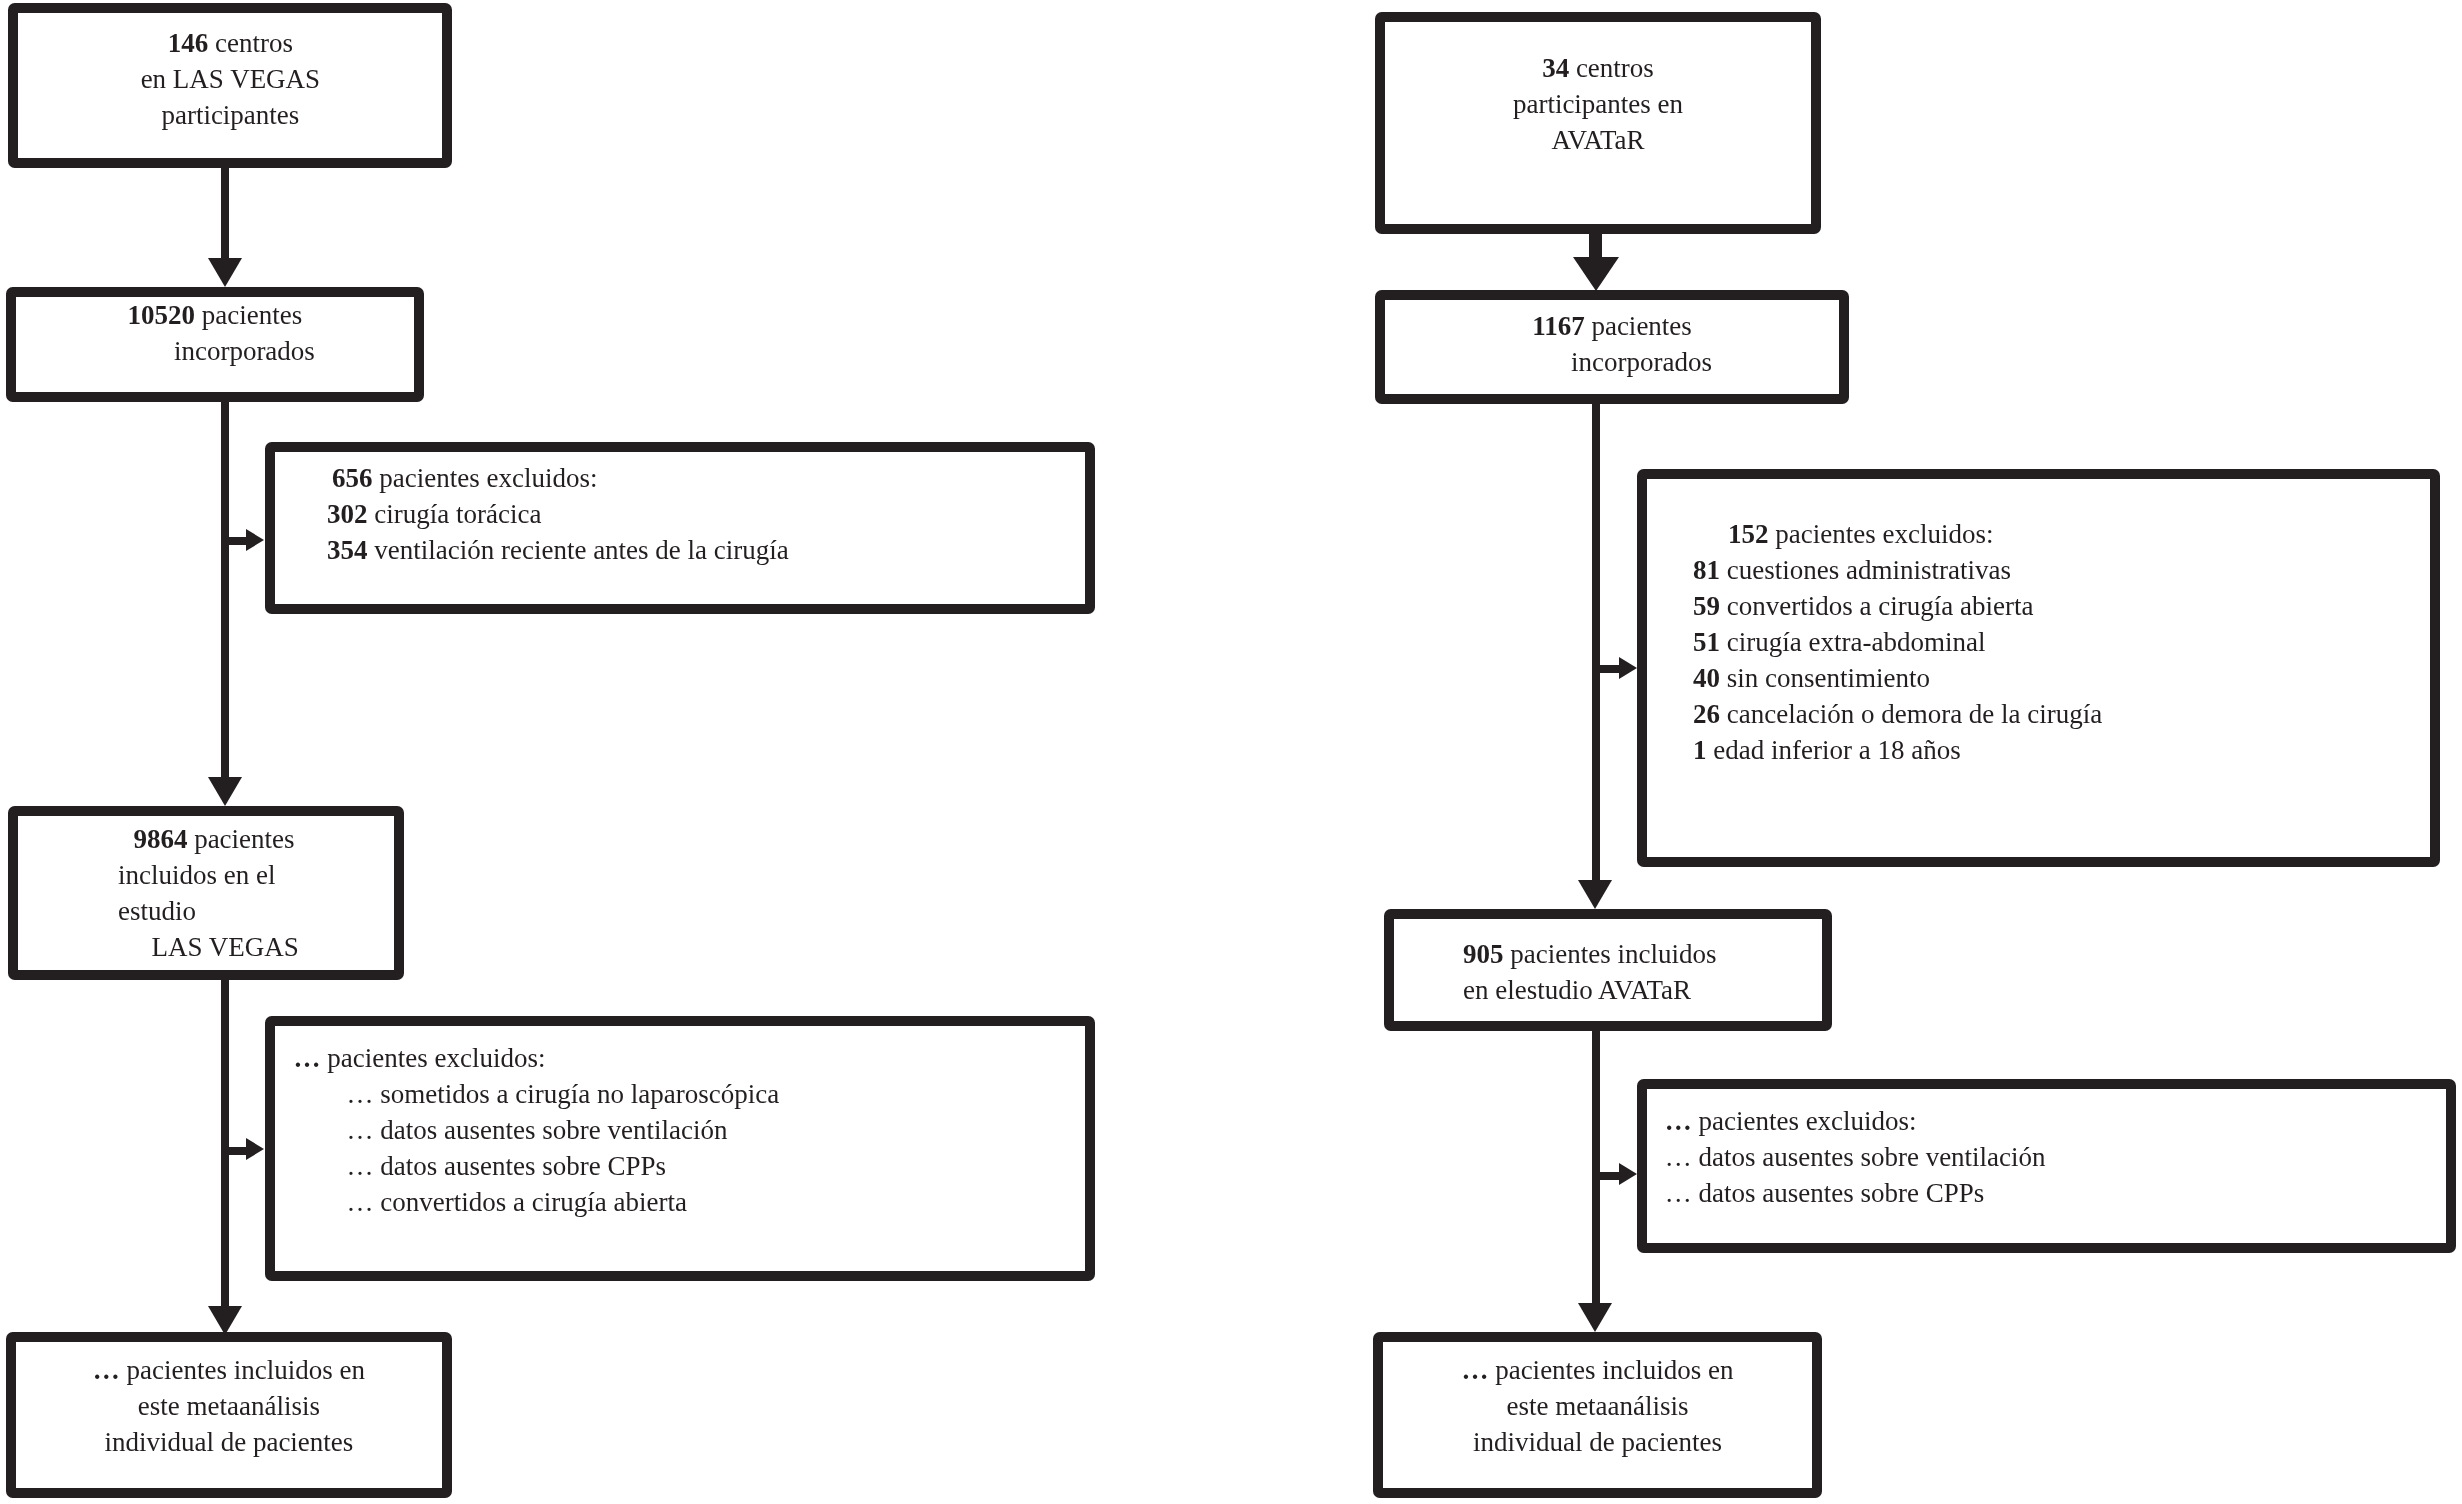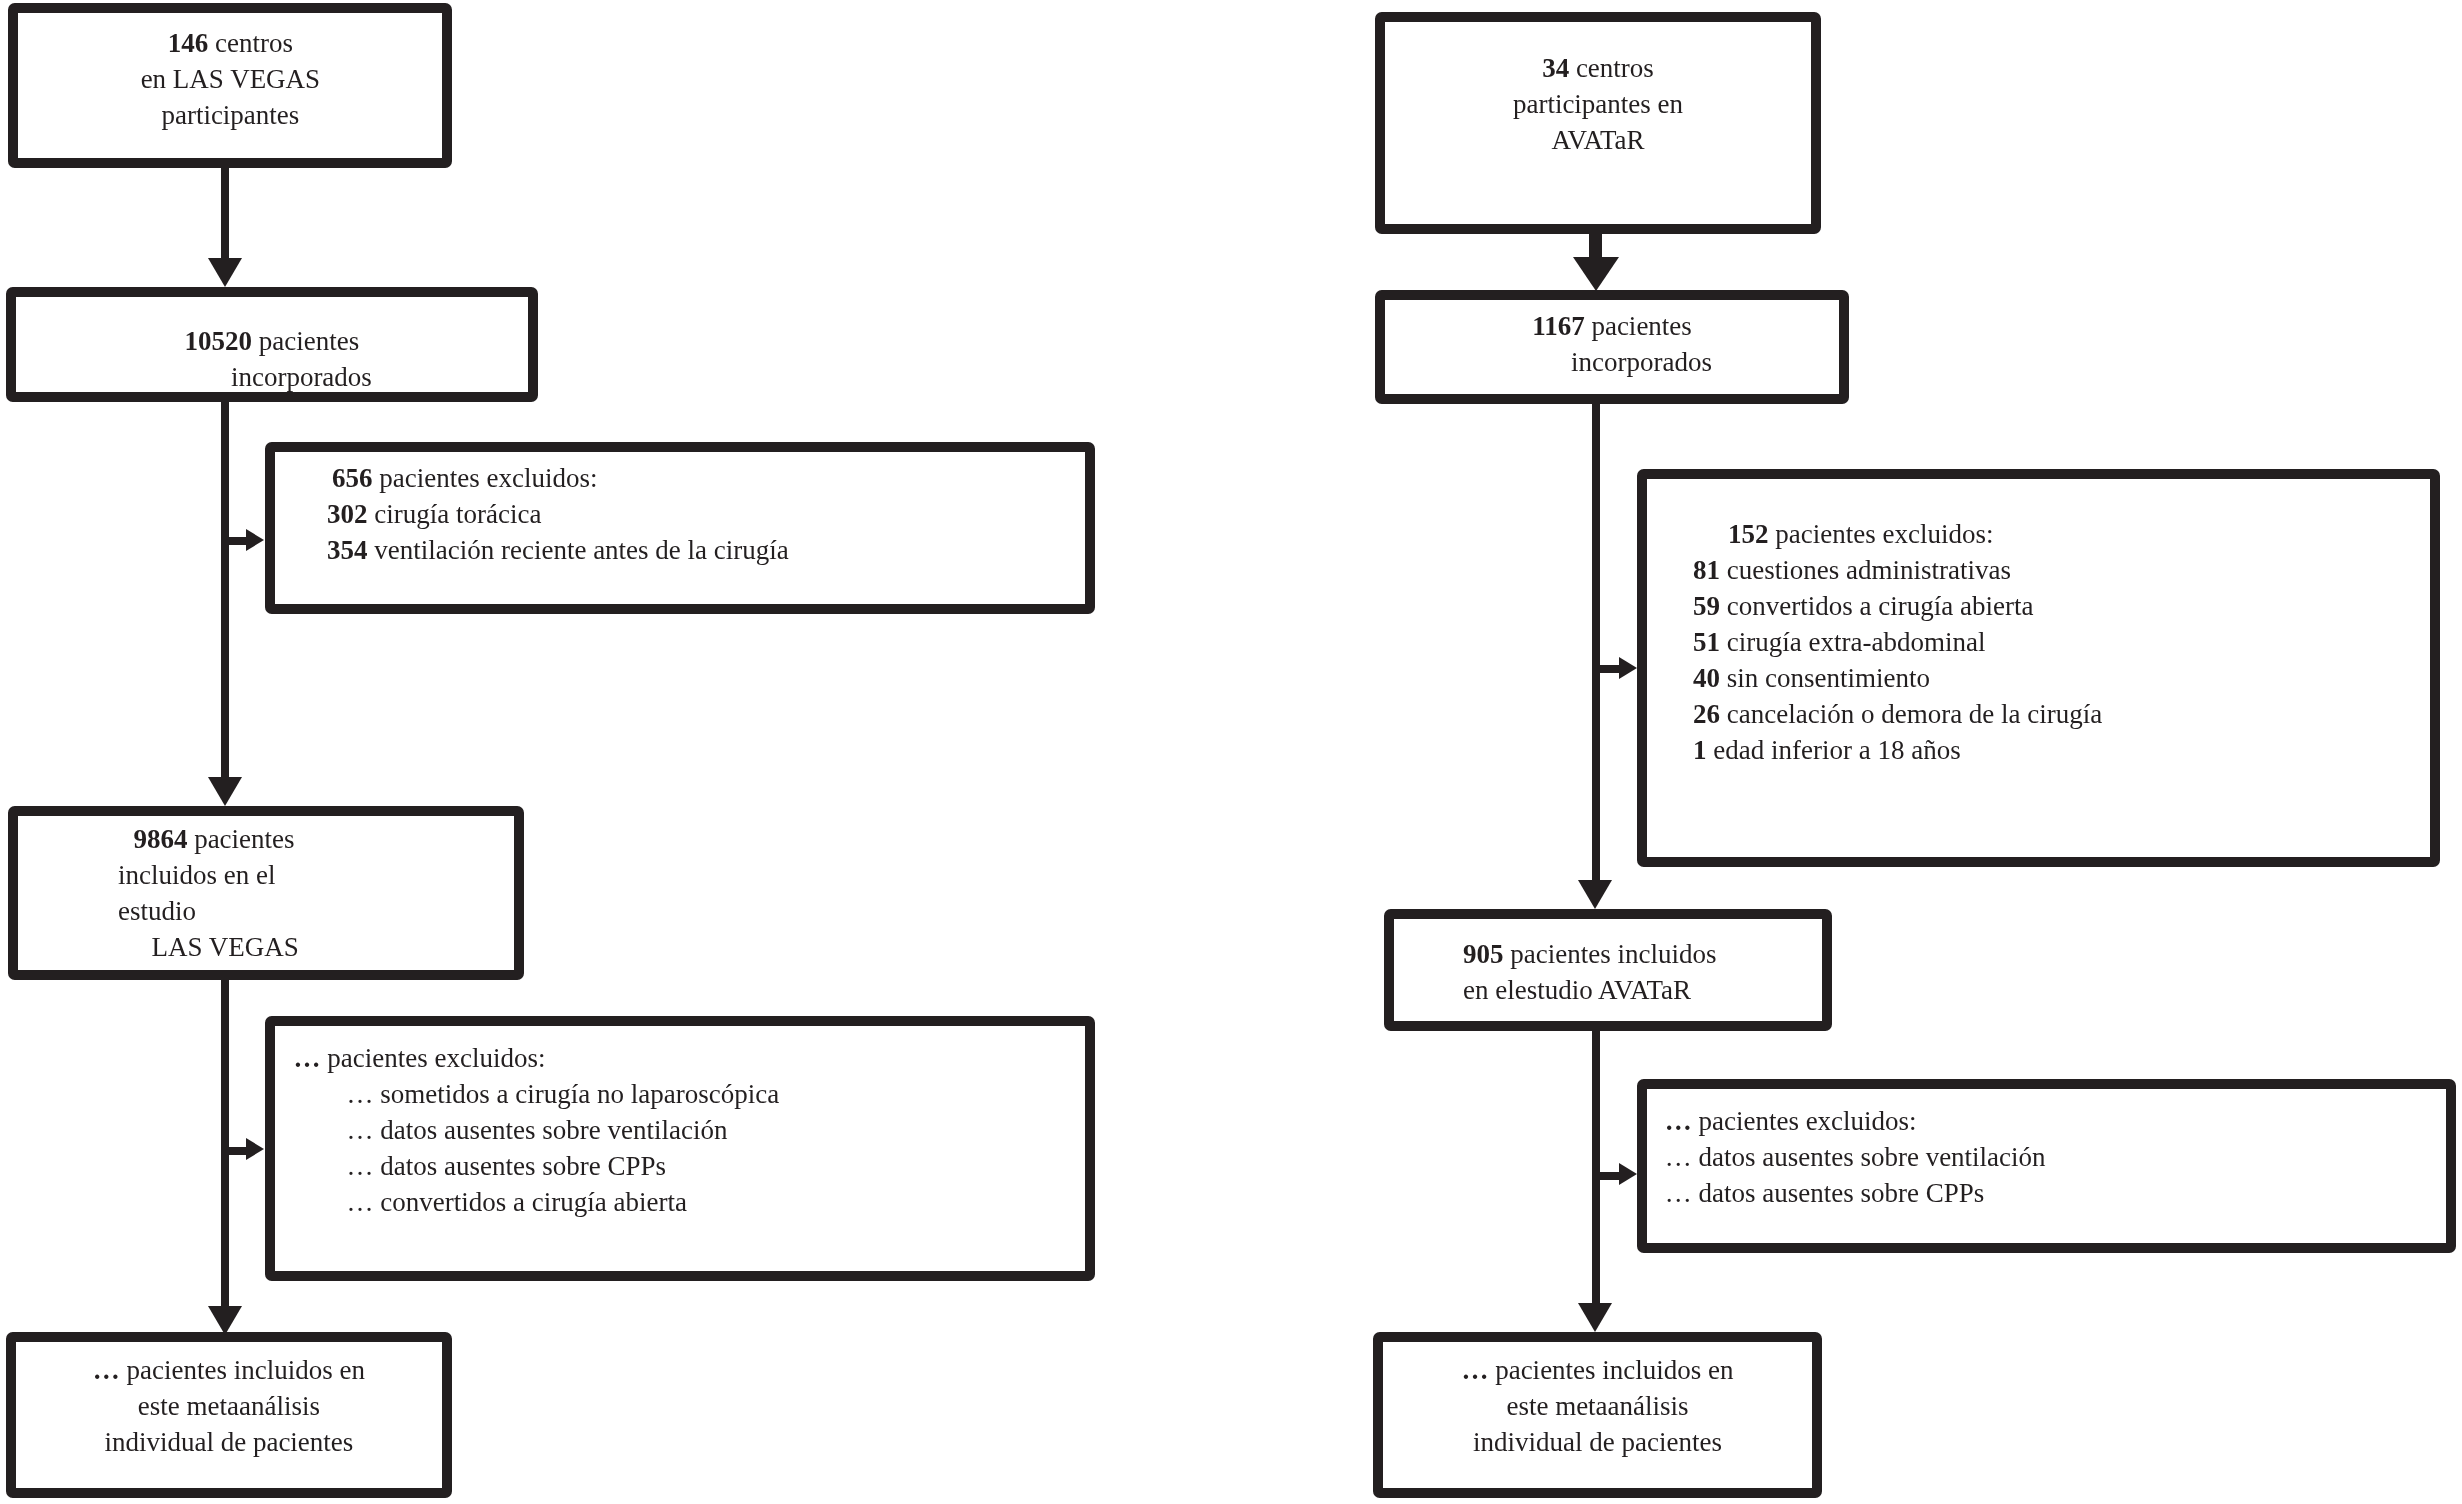--- a/index.html
+++ b/index.html
@@ -26,32 +26,32 @@
 <body>
 
 <div id="canvas">
 
   <div class="box ctr" style="left:8.4px;top:3.4px;width:444px;height:165px;padding-top:11.8px">
     <div class="ln"><b class="num">146</b><span> centros</span></div>
     <div class="ln"><b class="num"></b><span>en LAS VEGAS</span></div>
     <div class="ln"><b class="num"></b><span>participantes</span></div>
   </div>
 
-  <div class="box ctr" style="left:5.9px;top:287px;width:532px;height:115px;padding-top:26px">
+  <div class="box ctr" style="left:5.9px;top:287px;width:418px;height:115px;padding-top:0">
     <div class="ln"><b class="num">10520</b><span> pacientes</span></div>
     <div class="ln" style="padding-left:59px"><b class="num"></b><span>incorporados</span></div>
   </div>
 
   <div class="box" style="left:265px;top:442px;width:830px;height:172px;padding:8.4px 8.4px 0 52px">
     <div class="ln" style="padding-left:5px"><b class="num">656</b><span> pacientes excluidos:</span></div>
     <div class="ln"><b class="num">302</b><span> cirugía torácica</span></div>
     <div class="ln"><b class="num">354</b><span> ventilación reciente antes de la cirugía</span></div>
   </div>
 
-  <div class="box" style="left:8.4px;top:806px;width:516px;height:174px;padding:5px 5px 0 93px">
+  <div class="box" style="left:8.4px;top:806px;width:396px;height:174px;padding:5px 5px 0 93px">
     <div class="ln" style="padding-left:22px"><b class="num">9864</b><span> pacientes</span></div>
     <div class="ln" style="padding-left:6.7px"><b class="num"></b><span>incluidos en el</span></div>
     <div class="ln" style="padding-left:6.7px"><b class="num"></b><span>estudio</span></div>
     <div class="ln" style="padding-left:40px"><b class="num"></b><span>LAS VEGAS</span></div>
   </div>
 
   <div class="box" style="left:265px;top:1016px;width:830px;height:265px;padding:13.5px 8.4px 0 18.5px">
     <div class="ln"><b class="num">…</b><span> pacientes excluidos:</span></div>
     <div class="ln" style="padding-left:53px"><b class="num"></b><span>… sometidos a cirugía no laparoscópica</span></div>
     <div class="ln" style="padding-left:53px"><b class="num"></b><span>… datos ausentes sobre ventilación</span></div>

